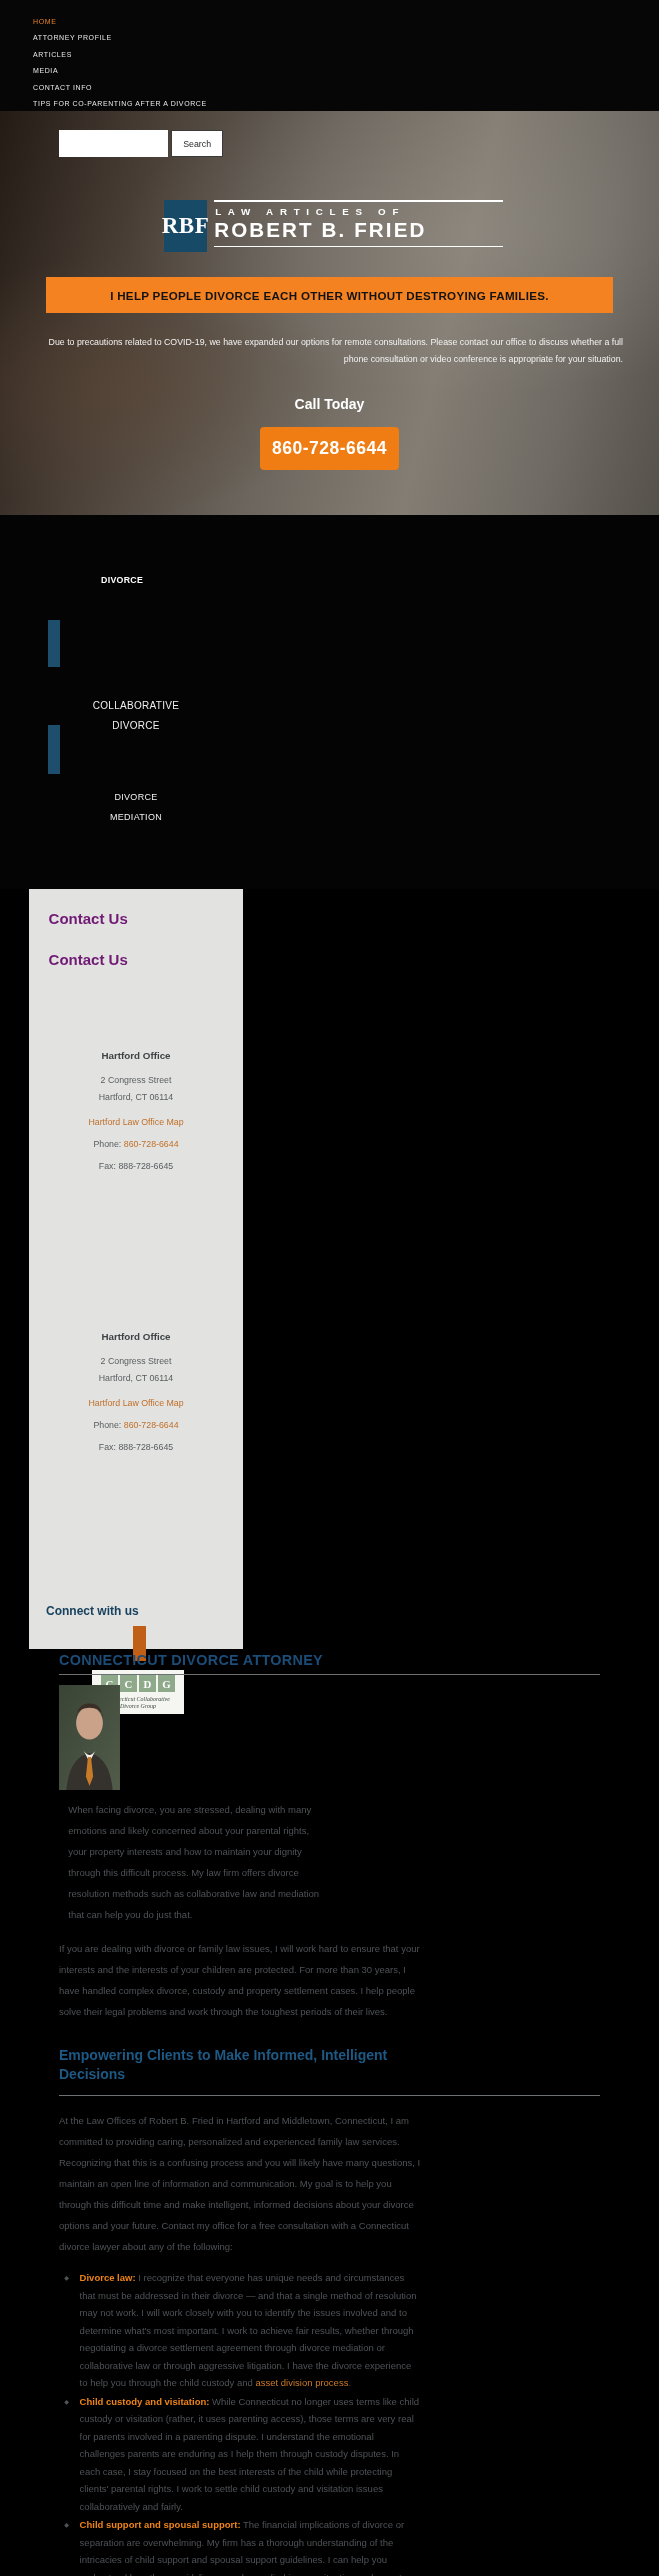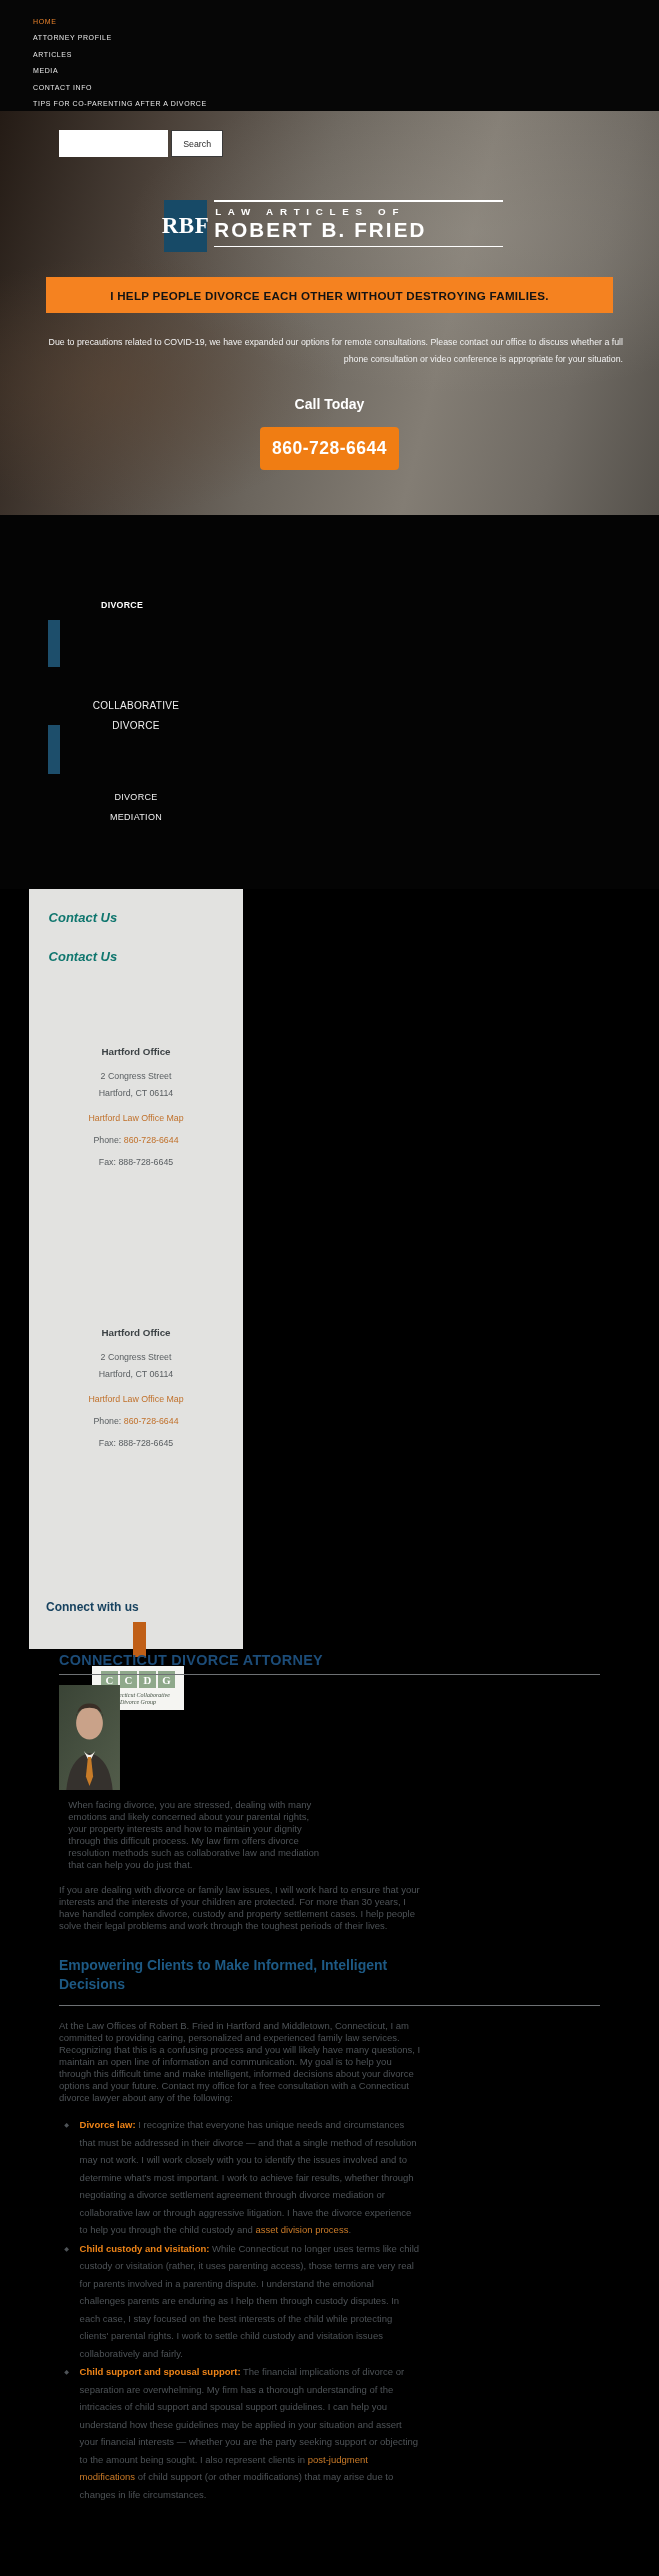--- a/index.html
+++ b/index.html
@@ -38,31 +38,31 @@
   .hero-banner span{color:#131313;font-size:11.6px;font-weight:700;letter-spacing:0.3px;}
   .covid{position:absolute;top:214px;left:36px;width:587px;text-align:right;color:#f3f3f3;
     font-size:8.8px;line-height:17.5px;}
   .call-today{position:absolute;top:285px;left:0;width:659px;text-align:center;color:#fff;
     font-size:14px;font-weight:700;}
   .phone-btn{position:absolute;top:316px;left:260px;width:139px;height:43px;background:#f07d13;
     border-radius:4.1px;display:flex;align-items:center;justify-content:center;text-decoration:none;}
   .phone-btn span{color:#fff;font-size:17.5px;font-weight:700;letter-spacing:0.5px;}
   
   .services{position:absolute;top:515px;left:0;width:659px;height:374px;background:#040404;}
-  .svc-label-1{position:absolute;top:85px;left:101px;color:#fff;font-size:8.8px;font-weight:700;letter-spacing:0.3px;}
+  .svc-label-1{position:absolute;top:60px;left:101px;color:#fff;font-size:8.8px;font-weight:700;letter-spacing:0.3px;}
   .svc-bar{position:absolute;width:12px;background:#1d4e6b;}
   .svc-bar-1{top:105px;left:48px;height:47px;}
   .svc-bar-2{top:210px;left:48px;height:49px;}
   .svc-label-2{position:absolute;top:181px;left:77px;width:118px;text-align:center;color:#f0f0f0;
     font-size:10px;line-height:20px;letter-spacing:0.3px;}
   .svc-label-3{position:absolute;top:272px;left:95px;width:82px;text-align:center;color:#f0f0f0;
     font-size:9px;line-height:20px;letter-spacing:0.3px;}
   
   .contact-panel{position:absolute;top:889px;left:29px;width:214px;height:760px;background:#e2e2e0;}
-  .contact-us{color:#0f766e;font-weight:700;font-size:13px;margin:0 0 0 19.6px;font-style:italic;}
+  .contact-us{color:#701a75;font-weight:700;font-size:15px;margin:0 0 0 19.6px;}
   .cu-1{padding-top:20.6px;}
   .cu-2{margin-top:24px;}
   .office{margin-top:0;text-align:center;padding:0 14.4px;}
   .office-1{margin-top:82px;}
   .office-2{margin-top:160px;}
   .office-name{color:#3d4346;font-size:9.8px;font-weight:700;}
   .office-line{color:#585d60;font-size:8.8px;line-height:16px;margin-top:1px;}
   .office-addr{margin-top:11.3px;}
   .office-map{display:inline-block;color:#c0702a;font-size:8.8px;margin-top:12px;text-decoration:none;}
   .office-phone{margin-top:12px;color:#585d60;font-size:8.8px;}
@@ -73,21 +73,21 @@
   .ccdg{width:92px;margin:8.2px 0 0 63px;background:#f5f5f2;padding:5.2px 0 4.1px 0;text-align:center;}
   .ccdg-squares{display:flex;justify-content:center;gap:1.5px;}
   .ccdg-sq{width:17.5px;height:17.5px;background:#8fa98b;color:#fff;display:flex;align-items:center;justify-content:center;
     font-family:"Liberation Serif",serif;font-weight:700;font-size:10.8px;}
   .ccdg-cap{font-family:"Liberation Serif",serif;font-style:italic;color:#3c4a3c;font-size:6px;line-height:7.2px;margin-top:3.6px;}
   
   .main{position:absolute;top:1652px;left:59px;width:541px;height:1676px;overflow:hidden;color:#4e5357;}
   .h1{color:#1c4c78;font-size:14.4px;font-weight:700;letter-spacing:0.3px;margin:0;}
   .rule{border:none;border-top:0.5px solid #6e7174;margin:6.2px 0 0 0;width:541px;}
   .attorney-photo{margin-top:10.3px;width:61px;height:105px;display:block;}
-  .para{font-size:9.5px;line-height:12px;margin:0;}
+  .para{font-size:9.5px;line-height:21px;margin:0;}
   .p-intro1{margin:8.2px 0 0 9.3px;width:259px;}
   .p-wide{margin-top:13.4px;width:363px;}
   .h2{color:#1d5984;font-size:14px;font-weight:700;line-height:18.5px;margin:24px 0 0 0;width:371px;}
   .h2 + .rule{margin-top:12.4px;}
   .bullets{list-style:none;margin:12.4px 0 0 0;padding:0;width:361px;}
   .bullets li{position:relative;padding-left:20.6px;font-size:9.5px;line-height:17.5px;margin-top:1px;}
   .bullets li .marker{position:absolute;left:5.2px;top:0;color:#4e5357;font-size:6.2px;}
   .lead{color:#ee8418;font-weight:700;}
   .olink{color:#cb7b28;text-decoration:none;}
 </style>

